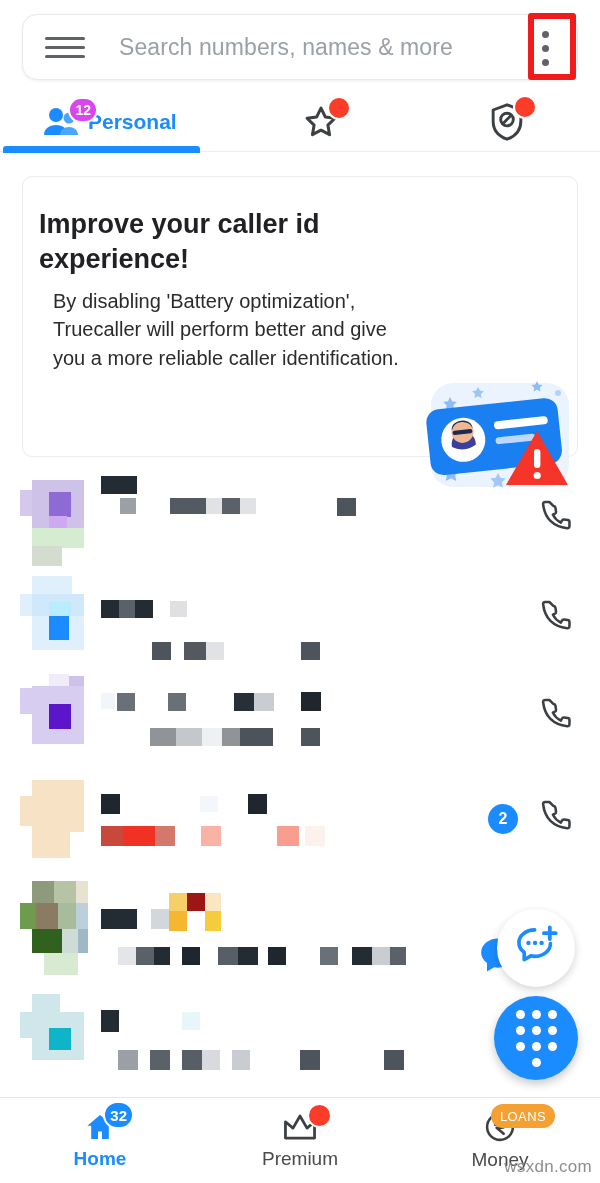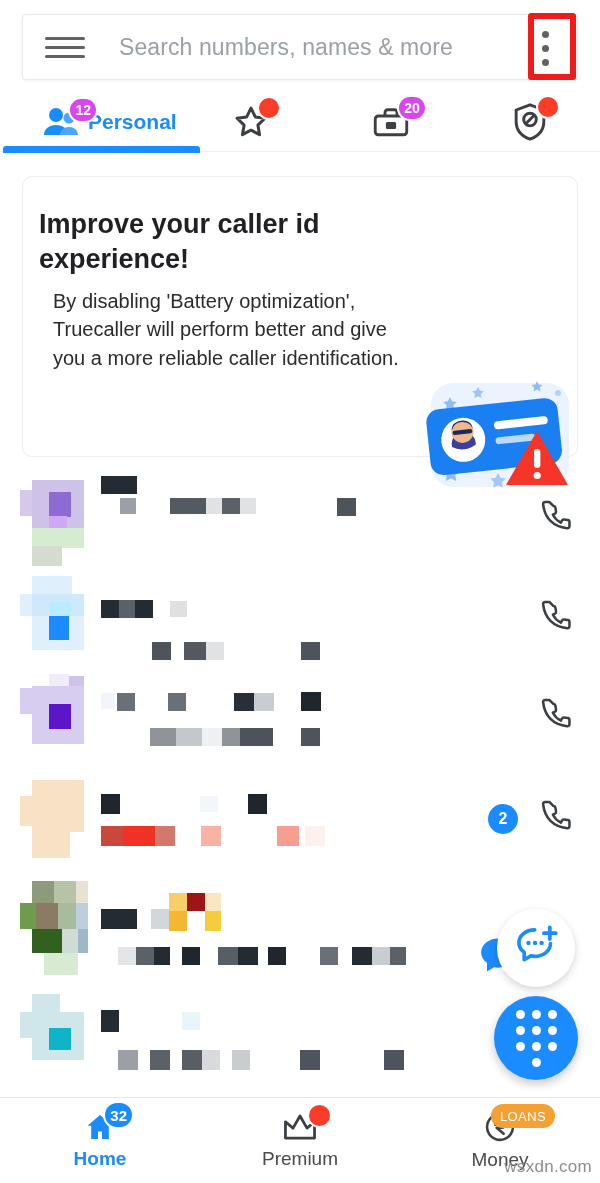--- a/index.html
+++ b/index.html
@@ -10,21 +10,21 @@
     overflow: hidden;
   }
   #app { position: relative; width: 600px; height: 1183px; background:#fff; }
 
   
   .searchbar {
     position: absolute; left: 22px; top: 14px;
     width: 556px; height: 66px;
     background: #ffffff;
     border: 1px solid #e9e9ea;
-    border-radius: 4px;
+    border-radius: 15px;
     box-shadow: 0 1px 3px rgba(0,0,0,.07);
     display: flex; align-items: center;
   }
   .hamburger { width: 46px; margin-left: 22px; display:flex; flex-direction:column; gap:6px; cursor:pointer; }
   .hamburger i { display:block; height: 3px; background:#5f6368; border-radius:2px; }
   .hamburger i:nth-child(1){ width: 40px; }
   .hamburger i:nth-child(2){ width: 40px; }
   .hamburger i:nth-child(3){ width: 40px; }
   .search-placeholder {
     margin-left: 28px; color: #9aa0a6; font-size: 23px; letter-spacing:.1px;
@@ -188,30 +188,20 @@
 
     <div class="tab">
       <span class="icon-wrap">
         <svg width="38" height="38" viewBox="0 0 24 24" fill="none" stroke="#3c4043" stroke-width="1.9" stroke-linejoin="round" aria-hidden="true">
           <path d="M12 3.2l2.7 5.6 6.1.85-4.45 4.3 1.06 6.05L12 17.15 6.59 20l1.06-6.05L3.2 9.65l6.1-.85z"></path>
         </svg>
         <span class="badge-dot"></span>
       </span>
     </div>
 
-    <div class="tab">
-      <span class="icon-wrap">
-        <svg width="40" height="36" viewBox="0 0 26 24" fill="none" stroke="#3c4043" stroke-width="1.9" stroke-linejoin="round" aria-hidden="true">
-          <rect x="2.5" y="8" width="21" height="12.5" rx="2"></rect>
-          <path d="M9 8V5.6c0-1 .8-1.8 1.8-1.8h4.4c1 0 1.8.8 1.8 1.8V8"></path>
-          <rect x="9.6" y="12" width="6.8" height="4.6" rx="1" fill="#3c4043" stroke="none"></rect>
-        </svg>
-        <span class="badge-num">20</span>
-      </span>
-    </div>
 
     <div class="tab">
       <span class="icon-wrap">
         <svg width="38" height="40" viewBox="0 0 24 26" fill="none" stroke="#3c4043" stroke-width="1.9" stroke-linejoin="round" aria-hidden="true">
           <path d="M12 1.8l9 3.4v7.3c0 6-4 9.9-9 11.7-5-1.8-9-5.7-9-11.7V5.2z"></path>
           <circle cx="12" cy="11.4" r="4.1"></circle>
           <line x1="9.1" y1="14.3" x2="14.9" y2="8.5"></line>
         </svg>
         <span class="badge-dot"></span>
       </span>

